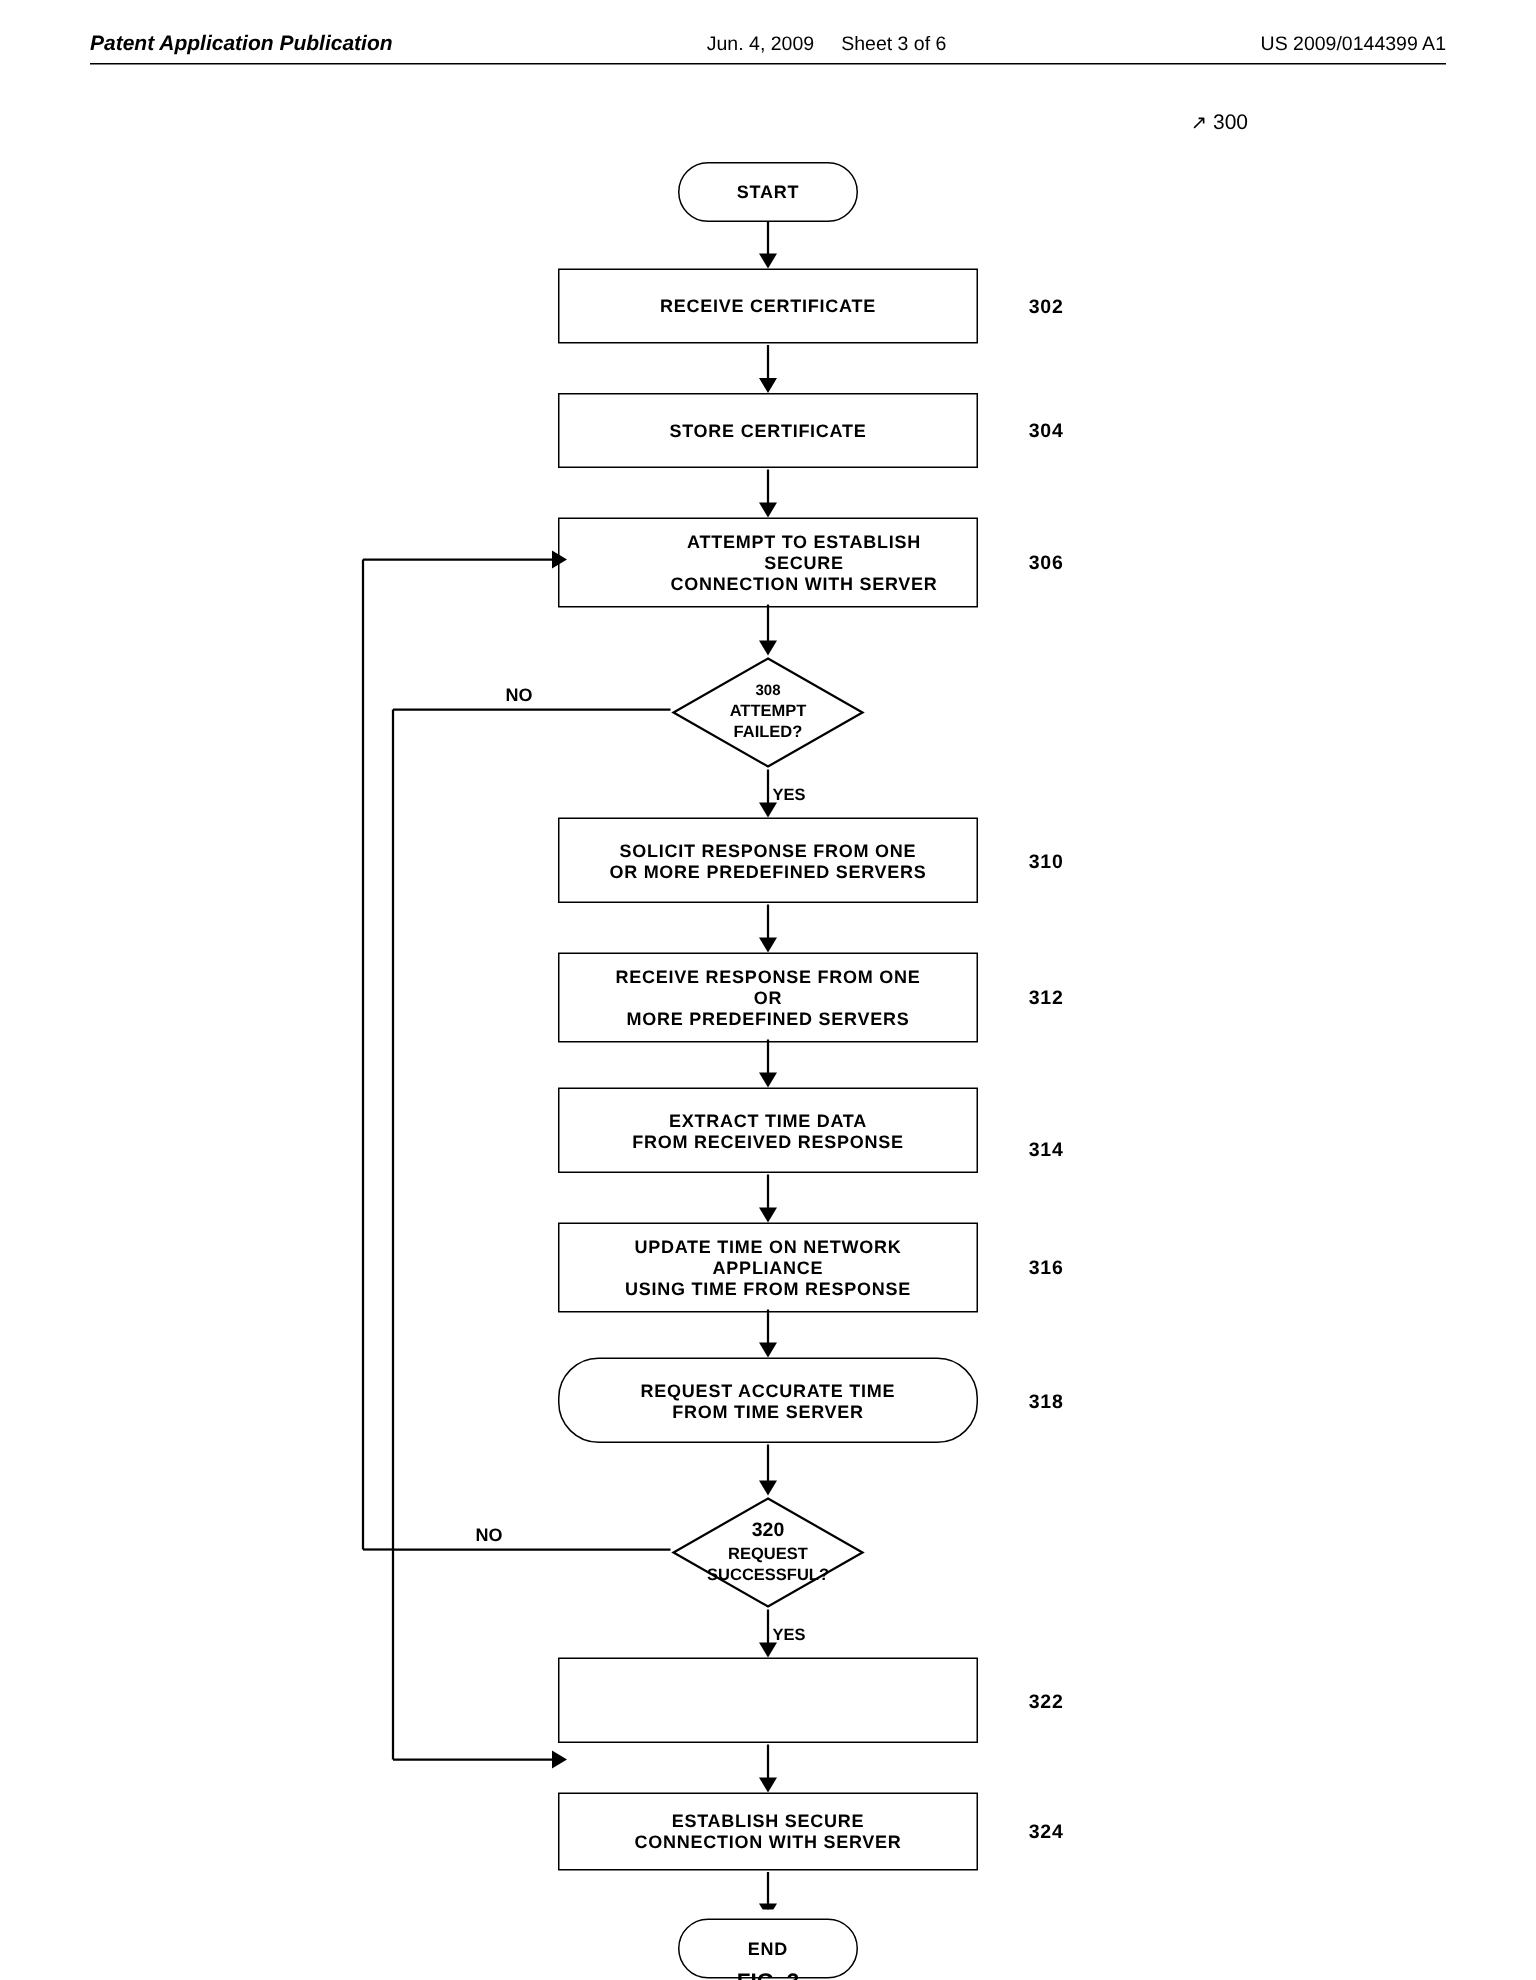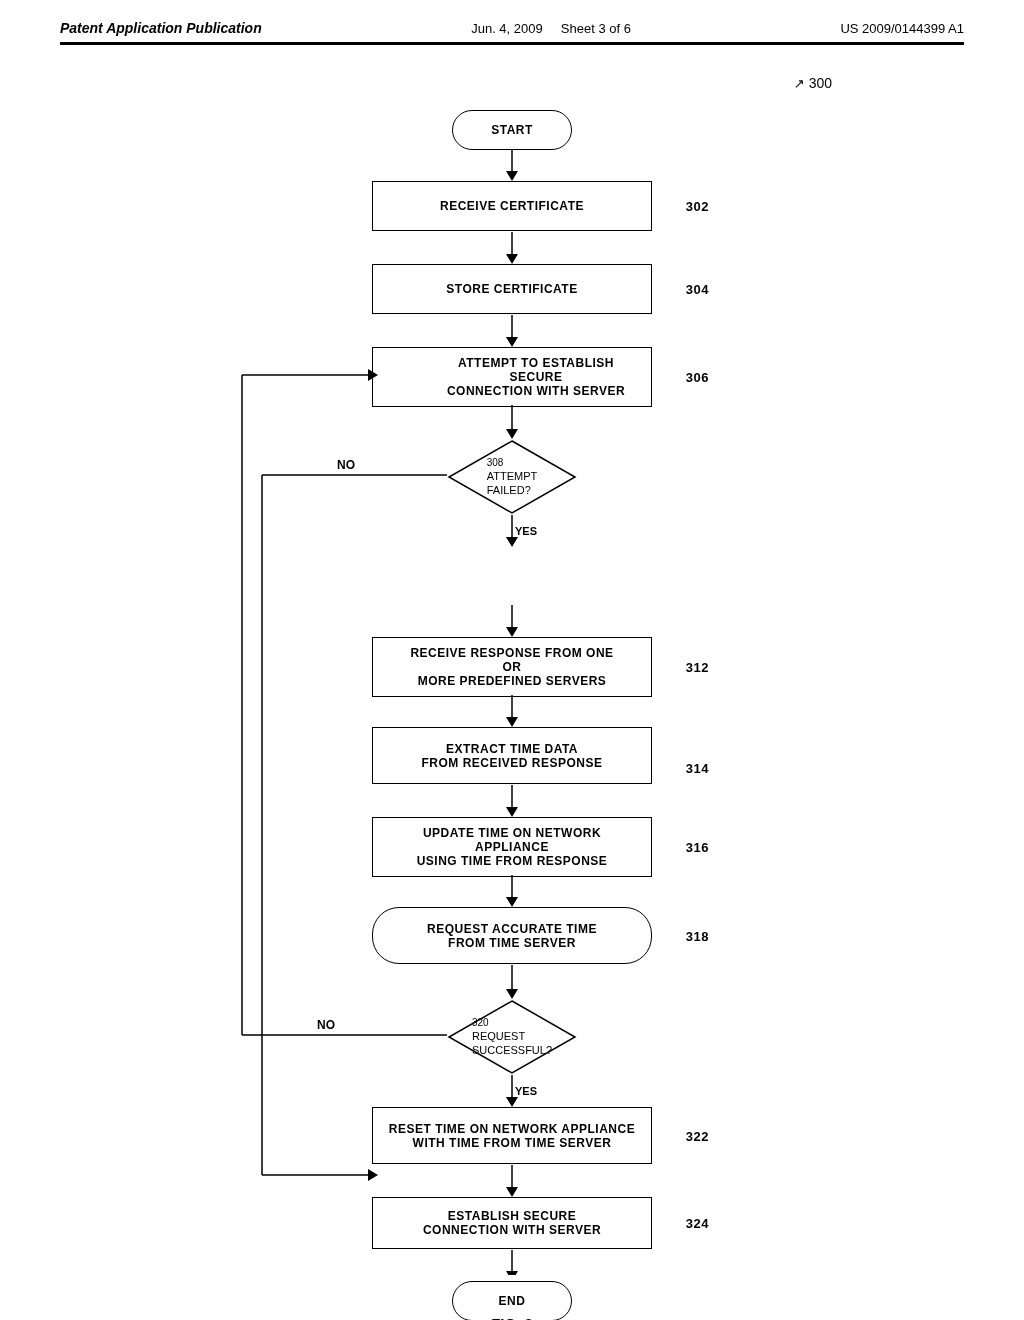--- a/index.html
+++ b/index.html
@@ -18,21 +18,21 @@
       background: #fff;
       position: relative;
       padding: 20px 60px;
     }
 
     
     .header {
       display: flex;
       justify-content: space-between;
       align-items: baseline;
-      border-bottom: 3px solid #000000;
+      border-bottom: 1px solid #000000;
       padding-bottom: 6px;
       margin-bottom: 30px;
     }
     .header-left {
       font-size: 14px;
       font-weight: bold;
       font-style: italic;
     }
     .header-center {
       font-size: 13px;
@@ -92,22 +92,23 @@
     }
     .fc-diamond svg {
       position: absolute;
       top: 0; left: 0;
     }
     .fc-diamond-text {
       position: absolute;
       top: 50%;
       left: 50%;
       transform: translate(-50%, -50%);
+      text-align: center;
       font-size: 11px;
-      font-weight: normal;
+      font-weight: bold;
       line-height: 1.3;
     }
 
     
     .svg-overlay {
       position: absolute;
       top: 0; left: 0;
       pointer-events: none;
     }
 
@@ -226,20 +227,25 @@
         <svg width="130" height="76">
           <polygon points="65,2 128,38 65,74 2,38" fill="none" stroke="#000" stroke-width="1.5"></polygon>
         </svg>
         <div class="fc-diamond-text">
           <span style="font-size:10px; display:block;">308</span>
           <span style="white-space:pre-line;">ATTEMPT
 FAILED?</span>
         </div>
       </div>
 
+      <div style="position:absolute; top:472px; left:210px; width:280px; min-height:57px; padding:8px 10px;" class="fc-node fc-process">
+        <span style="white-space:pre-line; text-align:center;">SOLICIT RESPONSE FROM ONE
+OR MORE PREDEFINED SERVERS</span>
+        <span style="position:absolute; right:-58px; top:50%; transform:translateY(-50%); font-size:13px;">310</span>
+      </div>
 
       <div style="position:absolute; top:562px; left:210px; width:280px; min-height:57px; padding:8px 26px;" class="fc-node fc-process">
         <span style="white-space:pre-line; text-align:center;">RECEIVE RESPONSE FROM ONE OR
 MORE PREDEFINED SERVERS</span>
         <span style="position:absolute; right:-58px; top:50%; transform:translateY(-50%); font-size:13px;">312</span>
       </div>
 
       <div style="position:absolute; top:652px; left:210px; width:280px; min-height:57px; padding:8px 28px;" class="fc-node fc-process">
         <span style="white-space:pre-line; text-align:center;">EXTRACT TIME DATA
 FROM RECEIVED RESPONSE</span>
@@ -256,29 +262,27 @@
         <span style="white-space:pre-line; text-align:center;">REQUEST ACCURATE TIME
 FROM TIME SERVER</span>
         <span style="position:absolute; right:-58px; top:50%; transform:translateY(-50%); font-size:13px;">318</span>
       </div>
 
       <div style="position:absolute; top:924px; left:285px; width:130px; height:76px;" class="fc-diamond">
         <svg width="130" height="76">
           <polygon points="65,2 128,38 65,74 2,38" fill="none" stroke="#000" stroke-width="1.5"></polygon>
         </svg>
         <div class="fc-diamond-text">
-          <span style="font-size:10px; display:block;">320</span>
+          <span style="font-size:13px; display:block;">320</span>
           <span style="white-space:pre-line;">REQUEST
 SUCCESSFUL?</span>
         </div>
       </div>
 
       <div style="position:absolute; top:1032px; left:210px; width:280px; min-height:57px; padding:8px 10px;" class="fc-node fc-process">
-        <span style="white-space:pre-line; text-align:center;">RESET TIME ON NETWORK APPLIANCE
-WITH TIME FROM TIME SERVER</span>
         <span style="position:absolute; right:-58px; top:50%; transform:translateY(-50%); font-size:13px;">322</span>
       </div>
 
       <div style="position:absolute; top:1122px; left:210px; width:280px; min-height:52px; padding:8px 10px;" class="fc-node fc-process">
         <span style="white-space:pre-line; text-align:center;">ESTABLISH SECURE
 CONNECTION WITH SERVER</span>
         <span style="position:absolute; right:-58px; top:50%; transform:translateY(-50%); font-size:13px;">324</span>
       </div>
 
       <div style="position:absolute; top:1206px; left:290px; width:120px; height:40px;" class="fc-node fc-terminal">

